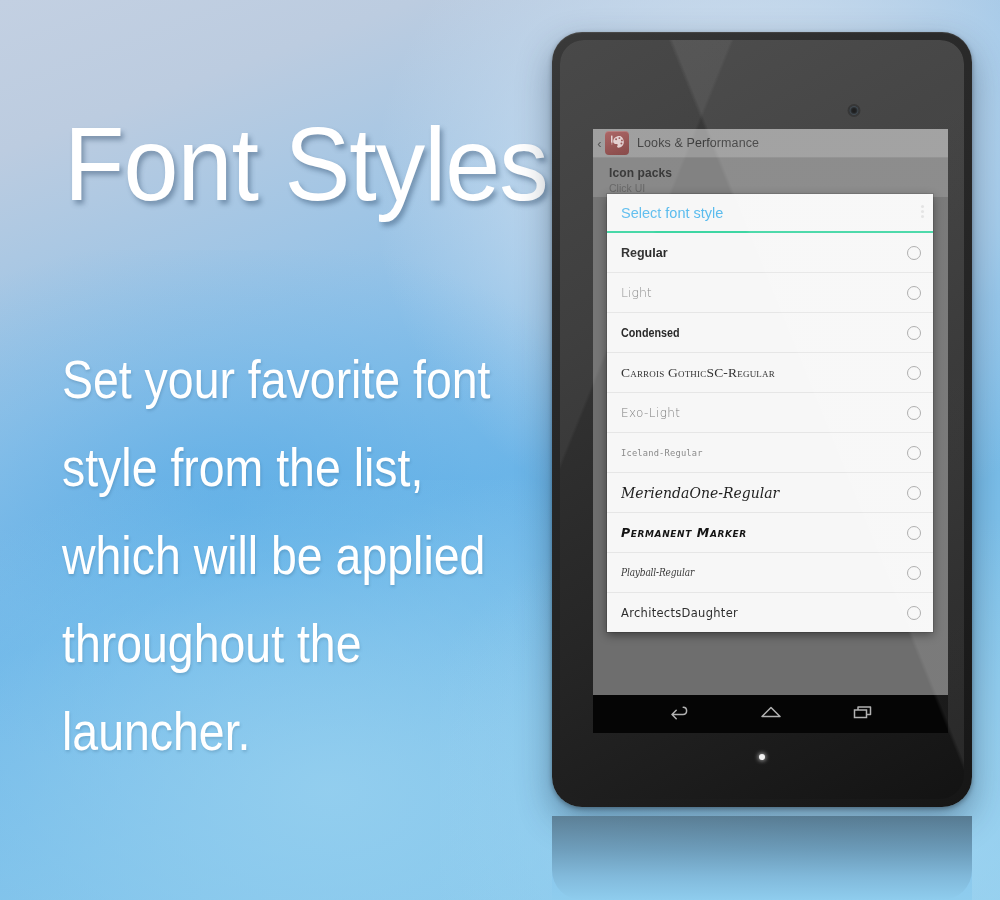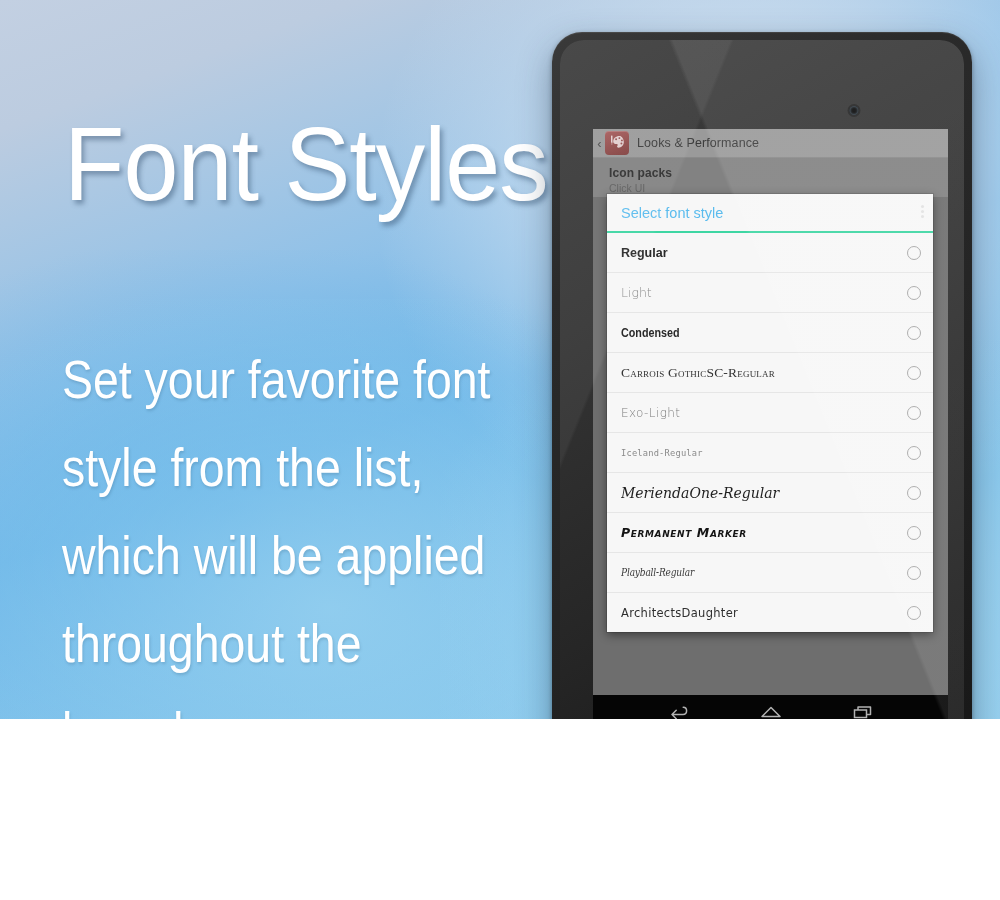--- a/index.html
+++ b/index.html
@@ -7,21 +7,21 @@
     padding: 0;
     background: #ffffff;
   }
   body {
     font-family: "Liberation Sans", sans-serif;
   }
 
   #stage {
     position: relative;
     width: 1000px;
-    height: 719px;
+    height: 900px;
     overflow: hidden;
   }
 
   
   .bg-base {
     position: absolute;
     inset: 0;
     background: linear-gradient(160deg,
         #c3d0e2 0%,
         #bcccE0 12%,

